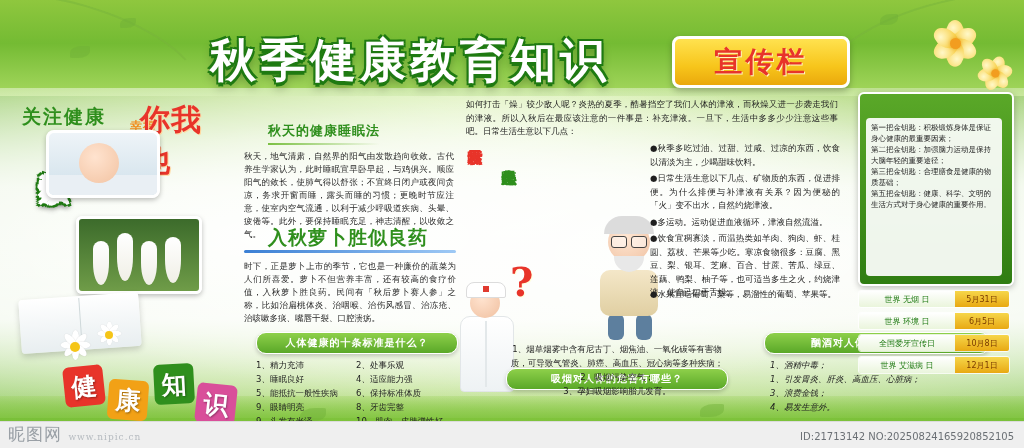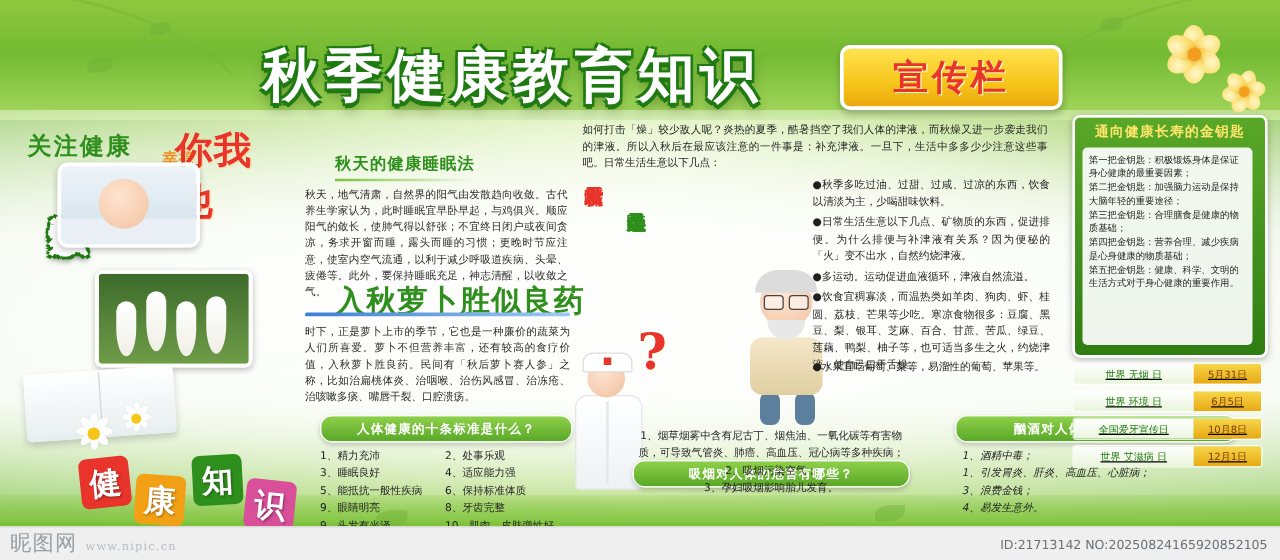--- a/index.html
+++ b/index.html
@@ -156,21 +156,21 @@
   }
   .mid-title:after{
     content:"";position:absolute;left:0;bottom:-5px;width:100%;height:2px;
     background:linear-gradient(90deg,#7bc043,rgba(123,192,67,0));
   }
   .mid-body{
     position:absolute;left:244px;top:150px;width:210px;
     font-size:8.5px;line-height:13px;color:#2a2a2a;text-align:justify;
   }
   .mid-title2{
-    position:absolute;left:268px;top:225px;font-size:24px;color:#2f8f1d;
+    position:absolute;left:268px;top:225px;font-size:19px;color:#2f8f1d;
   }
   .rule{
     position:absolute;left:244px;top:250px;width:212px;height:3px;
     background:linear-gradient(90deg,#3b7fd4,#9ec9f5);border-radius:2px;
   }
   .mid-body2{
     position:absolute;left:244px;top:260px;width:212px;
     font-size:8.5px;line-height:13px;color:#2a2a2a;text-align:justify;
   }
 
@@ -229,21 +229,21 @@
   }
   .gold-panel h4{
     margin:0;padding:4px 0 3px;text-align:center;color:#ffe66b;font-size:11px;letter-spacing:1px;
     font-family:"DejaVu Serif","Liberation Serif",serif;
   }
   .gold-inner{
     position:absolute;left:6px;top:24px;width:136px;height:158px;
     background:rgba(255,255,255,.92);border-radius:4px;padding:4px 5px;box-sizing:border-box;
     font-size:7.5px;line-height:11px;color:#1f1f1f;
   }
-  .date-rows{position:absolute;left:858px;top:290px;width:152px;text-decoration:underline;}
+  .date-rows{position:absolute;left:858px;top:290px;width:152px;}
   .date-row{
     display:flex;height:16px;margin-bottom:4px;border-radius:3px;overflow:hidden;
     border:1px solid rgba(255,255,255,.8);
   }
   .dr-l{flex:1;background:linear-gradient(180deg,#ffffff,#eaf5dc);color:#1f7a12;font-size:8px;display:flex;align-items:center;justify-content:center;}
   .dr-r{width:54px;background:linear-gradient(180deg,#f6d64a,#e8a913);color:#7a3b00;font-size:8px;display:flex;align-items:center;justify-content:center;}
 
   
   .footer{
     position:absolute;left:0;bottom:0;width:1024px;height:26px;
@@ -431,26 +431,24 @@
     <span>酗酒对人体的危害有哪些？</span>
   </div>
   <div class="list-box" style="left:770px;top:358px;width:220px;font-style:italic;">
     <div>1、酒精中毒；</div>
     <div>1、引发胃炎、肝炎、高血压、心脏病；</div>
     <div>3、浪费金钱；</div>
     <div>4、易发生意外。</div>
   </div>
 
   <div class="gold-panel">
-    <h4>通向健康长寿的金钥匙</h4>
     <div class="gold-inner">
       <div>第一把金钥匙：积极锻炼身体是保证身心健康的最重要因素；</div>
       <div>第二把金钥匙：加强脑力运动是保持大脑年轻的重要途径；</div>
       <div>第三把金钥匙：合理膳食是健康的物质基础；</div>
-      <div>第四把金钥匙：营养合理、减少疾病是心身健康的物质基础；</div>
       <div>第五把金钥匙：健康、科学、文明的生活方式对于身心健康的重要作用。</div>
     </div>
   </div>
 
   <div class="date-rows">
     <div class="date-row">
       <div class="dr-l">世界 无烟 日</div>
       <div class="dr-r">5月31日</div>
     </div>
     <div class="date-row">

